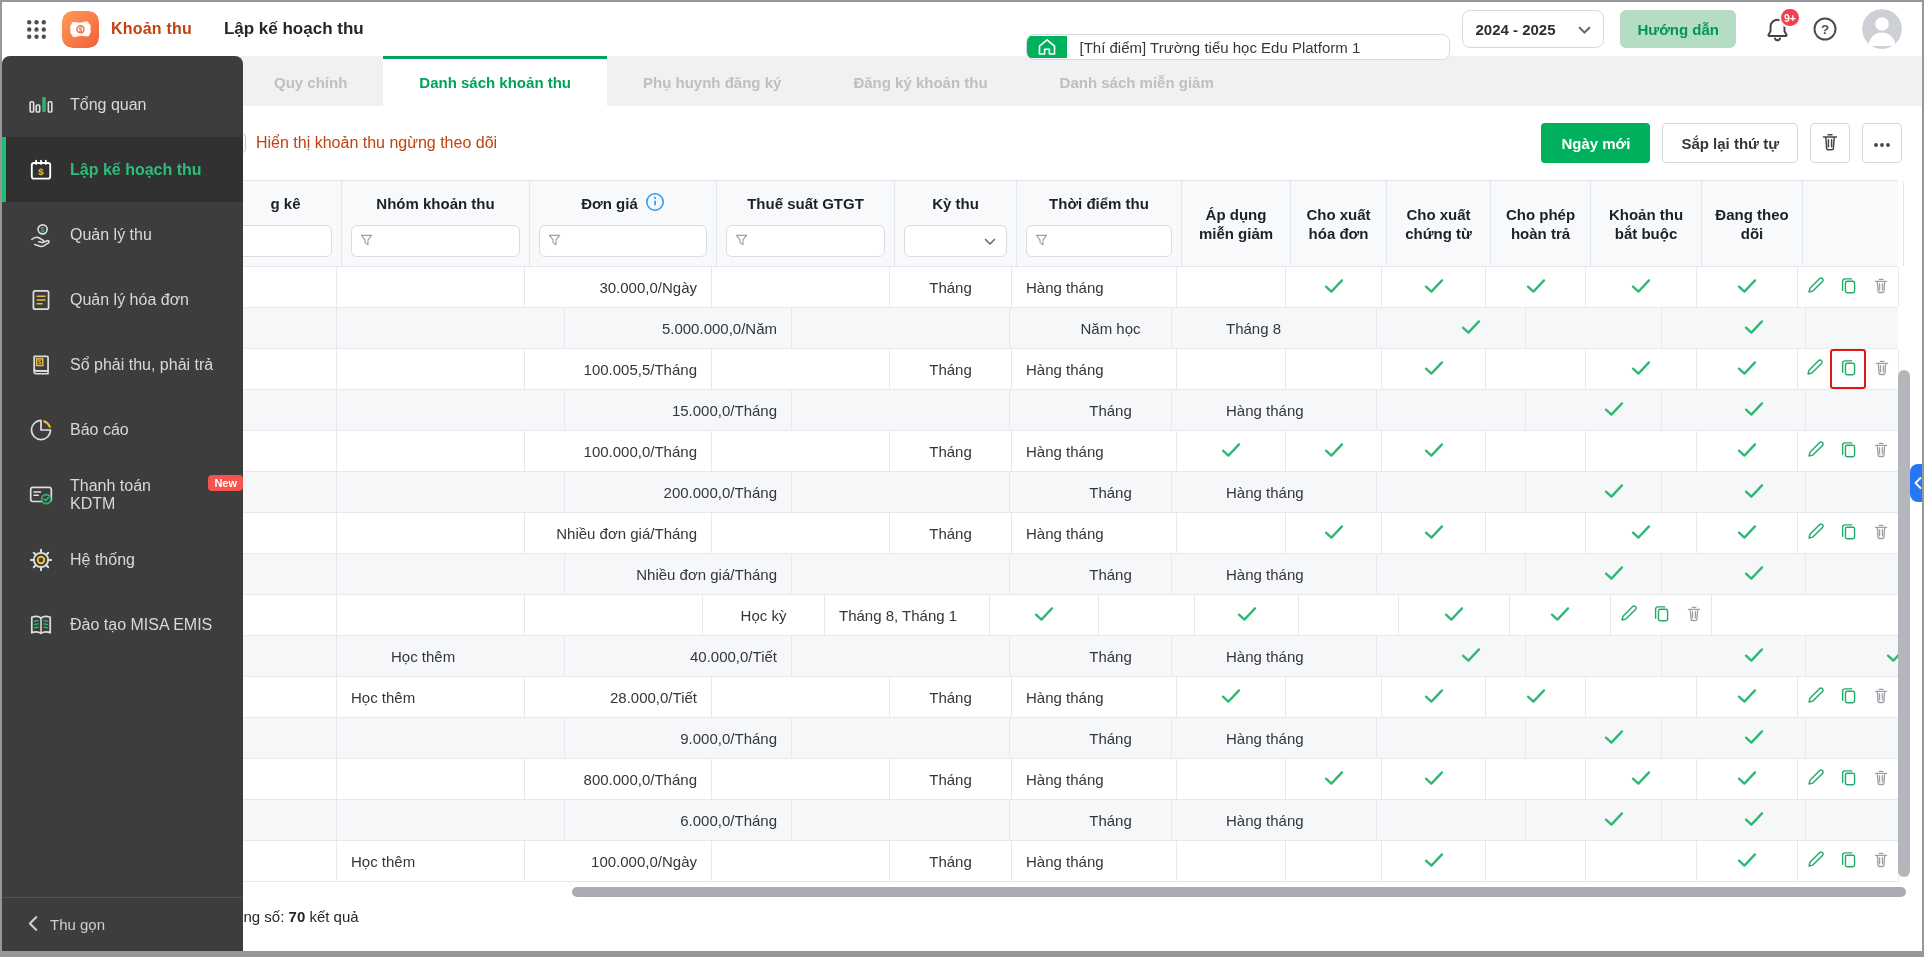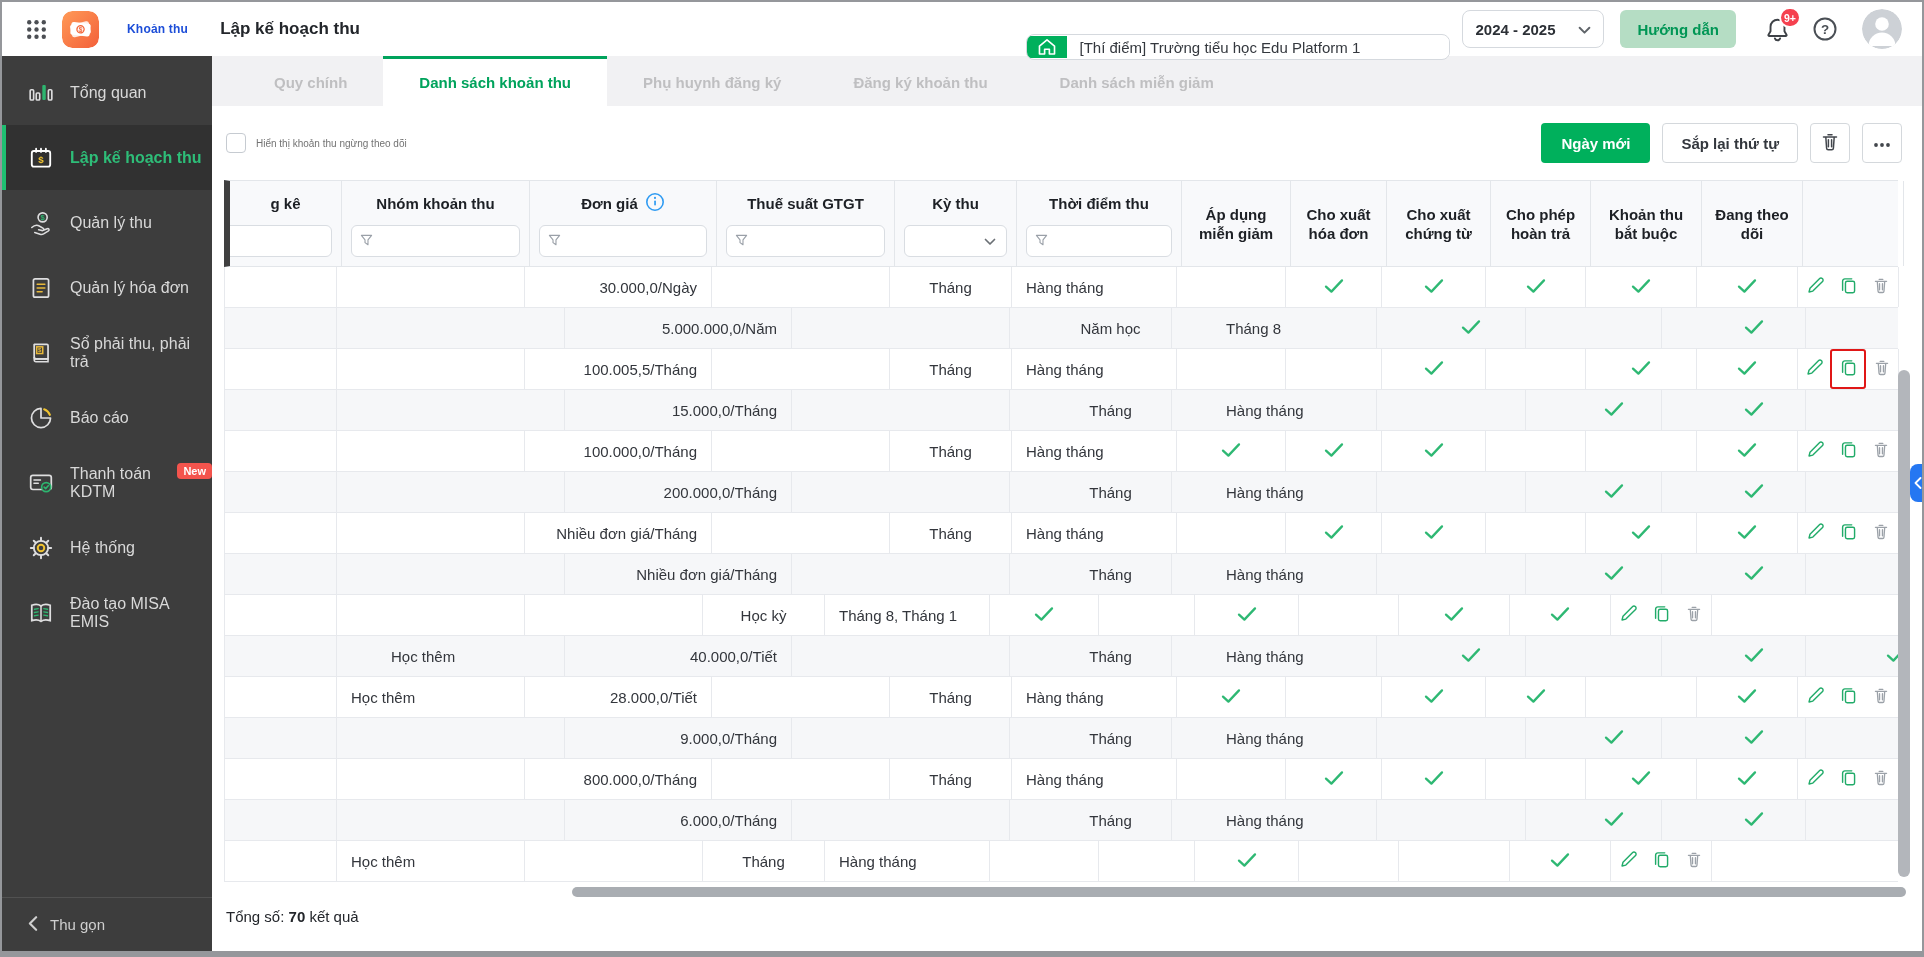--- a/index.html
+++ b/index.html
@@ -4,52 +4,52 @@
 <style>
   * { margin:0; padding:0; box-sizing:border-box; }
   html,body { background:#fff; }
   body { font-family:"Liberation Sans","DejaVu Sans",sans-serif; }
   .screen { position:relative; width:1924px; height:957px; background:#fff; border:2px solid #95979b; border-bottom-width:6px; overflow:hidden; }
 
   
   .topbar { position:absolute; left:0; top:0; right:0; height:54px; background:#fff; display:flex; align-items:center; padding:0 20px 0 20px; z-index:5; }
   .grid-btn { width:28px; height:28px; display:flex; align-items:center; justify-content:center; cursor:pointer; }
   .app-logo { width:37px; height:37px; margin-left:12px; border-radius:10px; overflow:hidden; flex:0 0 auto; }
-  .app-title { font-size:12px; font-weight:bold; color:#1d4ed8; margin-left:28px; letter-spacing:.2px; }
+  .app-title { font-size:16px; font-weight:bold; color:#c2410c; margin-left:12px; letter-spacing:.2px; }
   .page-title { font-size:17px; font-weight:bold; color:#23262b; margin-left:32px; }
   .tb-spacer { flex:1; }
   .school-group { display:flex; align-items:center; height:26px; border:1px solid #d5d9de; border-radius:8px; overflow:hidden; width:424px; background:#fff;margin-top:36px; }
   .school-home { width:40px; background:#00b05c; display:flex; align-items:center; justify-content:center; flex:0 0 auto; }
   .school-input { border:none; outline:none; flex:1; font-size:15px; color:#34383e; padding:0 12px; font-family:inherit; }
   .year-select { margin-left:12px; height:38px; width:142px; border:1px solid #d5d9de; border-radius:8px; display:flex; align-items:center; justify-content:space-between; padding:0 12px; font-size:15px; font-weight:bold; color:#2c3036; cursor:pointer; background:#fff; }
   .guide-btn { margin-left:16px; height:38px; padding:0 17px; background:#b5ddc4; color:#009655; border:none; border-radius:6px; font-size:15px; font-weight:bold; cursor:pointer; font-family:inherit; }
   .bell-wrap { margin-left:26px; position:relative; cursor:pointer; width:30px; height:30px; display:flex; align-items:center; justify-content:center; }
   .bell-badge { position:absolute; top:-7px; right:-9px; min-width:21px; height:21px; border-radius:11px; background:#f5414f; border:2px solid #fff; color:#fff; font-size:10.5px; font-weight:bold; display:flex; align-items:center; justify-content:center; padding:0 3px; }
   .help-wrap { margin-left:18px; cursor:pointer; width:30px; height:30px; display:flex; align-items:center; justify-content:center; }
   .avatar { margin-left:22px; width:40px; height:40px; border-radius:50%; overflow:hidden; cursor:pointer; flex:0 0 auto; }
 
   
-  .sidebar { position:absolute; left:0; top:54px; bottom:0; width:210px; background:#3d3d3d; z-index:4; padding-top:4px; }
+  .sidebar { position:absolute; left:0; top:54px; bottom:0; width:241px; background:#3d3d3d; z-index:4; padding-top:16px;border-radius:8px; }
   .side-item { height:65px; display:flex; align-items:center; padding-left:26px; gap:16px; font-size:16px; color:#d9d9d9; position:relative; cursor:pointer; }
   .side-item .s-icon { width:26px; height:26px; flex:0 0 auto; display:flex; align-items:center; justify-content:center; }
   .side-item.active { background:#313131; color:#2ebd78; font-weight:bold; }
   .side-item.active::before { content:""; position:absolute; left:0; top:0; bottom:0; width:4px; background:#1fbe71; }
   .side-badge { background:#f4544d; color:#fff; font-size:11px; font-weight:bold; border-radius:4px; padding:2px 6px; margin-left:2px; align-self:flex-start; margin-top:13px; }
   .collapse-bar { position:absolute; left:0; right:0; bottom:0; height:54px; border-top:1px solid #515151; display:flex; align-items:center; padding-left:26px; gap:12px; color:#cfcfcf; font-size:15px; cursor:pointer; background:#3d3d3d; }
 
   
   .main { position:absolute; left:210px; top:54px; right:0; bottom:0; background:#fff; overflow:hidden; }
   .tabstrip { height:50px; background:#f1f1f3; display:flex; padding-left:26px; }
   .tab { padding:0 36px; display:flex; align-items:center; font-size:15px; font-weight:bold; color:#bfbfc1; border-top:3px solid transparent; cursor:pointer; white-space:nowrap; }
   .tab.active { background:#fff; border-top-color:#00a35c; color:#00a35c; }
 
   .toolbar { height:74px; display:flex; align-items:center; padding:0 20px 0 14px; background:#fff; }
   .chk-wrap { display:flex; align-items:center; gap:10px; cursor:pointer; }
   .chk { width:20px; height:20px; border:1.5px solid #c6cbd1; border-radius:4px; background:#fff; flex:0 0 auto; }
-  .chk-label { font-size:10px; color:#737373; }
+  .chk-label { font-size:16px; color:#c2410c; }
   .toolbar-right { margin-left:auto; display:flex; align-items:center; }
   .btn-primary { height:40px; padding:0 20px; background:#00b05c; color:#fff; border:none; border-radius:4px; font-size:15px; font-weight:bold; cursor:pointer; font-family:inherit; }
   .btn-outline { height:40px; padding:0 18px; background:#fff; color:#33373d; border:1px solid #d4d8dc; border-radius:4px; font-size:15px; font-weight:bold; cursor:pointer; margin-left:12px; font-family:inherit; }
   .btn-iconbox { width:40px; height:40px; background:#fff; border:1px solid #d4d8dc; border-radius:4px; display:flex; align-items:center; justify-content:center; margin-left:12px; cursor:pointer; }
 
   
   .table-wrap { margin-left:12px; width:1674px; }
   .thead { display:flex; height:87px; background:#f8f9fb; border-top:1px solid #e3e6ea; border-left:6px solid #404040; border-bottom:1px solid #e3e6ea; }
   .th { border-right:1px solid #e3e6ea; display:flex; flex-direction:column; overflow:hidden; }
   .th-label { height:37px; display:flex; align-items:center; justify-content:center; gap:7px; font-size:15px; font-weight:bold; color:#1d2025; padding-top:8px; }
@@ -1191,20 +1191,23 @@
                     <path d="M3.8 5.4 h12.4 M8 3.2 h4 M5.9 5.4 l0.8 10.9 a1.55 1.55 0 0 0 1.55 1.45 h3.5 a1.55 1.55 0 0 0 1.55 -1.45 l0.8 -10.9 M8.4 8 v6.8 M11.6 8 v6.8" fill="none" stroke="#9ba1a8" stroke-width="1.45" stroke-linecap="round"></path>
                   </svg></span>
               </span>
             </div>
           </div>
           <div class="tr">
             <div class="td c0"></div>
             <div class="td c1 lft">
               <span>Học thêm</span>
             </div>
+            <div class="td c2 num">
+              <span>100.000,0/Ngày</span>
+            </div>
             <div class="td c3 lft">
               <span></span>
             </div>
             <div class="td c4 ctr">
               <span>Tháng</span>
             </div>
             <div class="td c5 lft">
               <span>Hàng tháng</span>
             </div>
             <div class="td ctr c6"></div>

